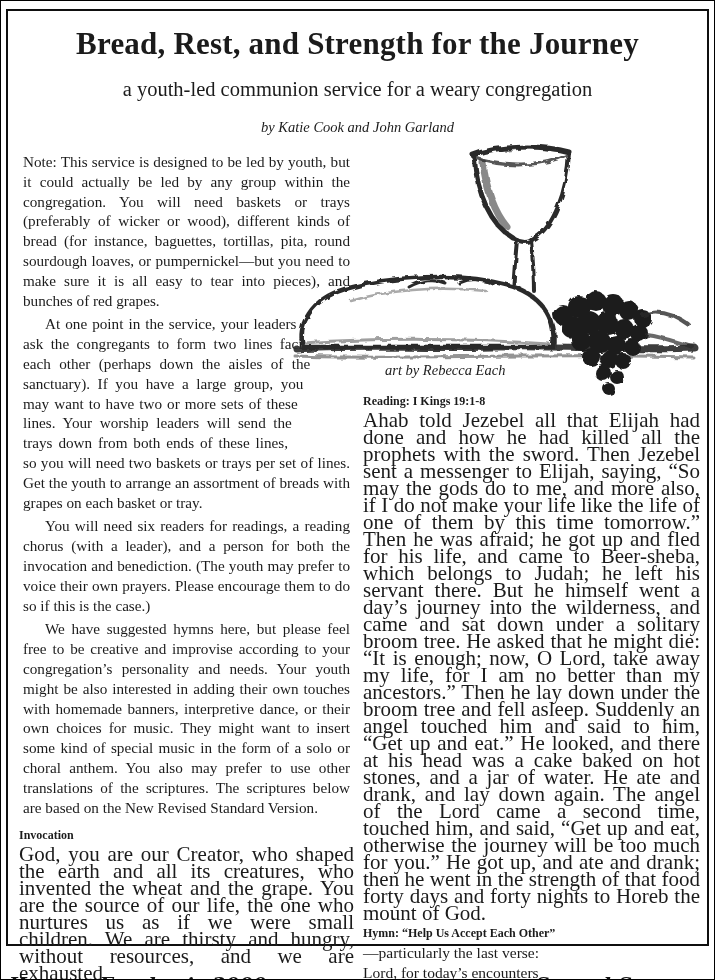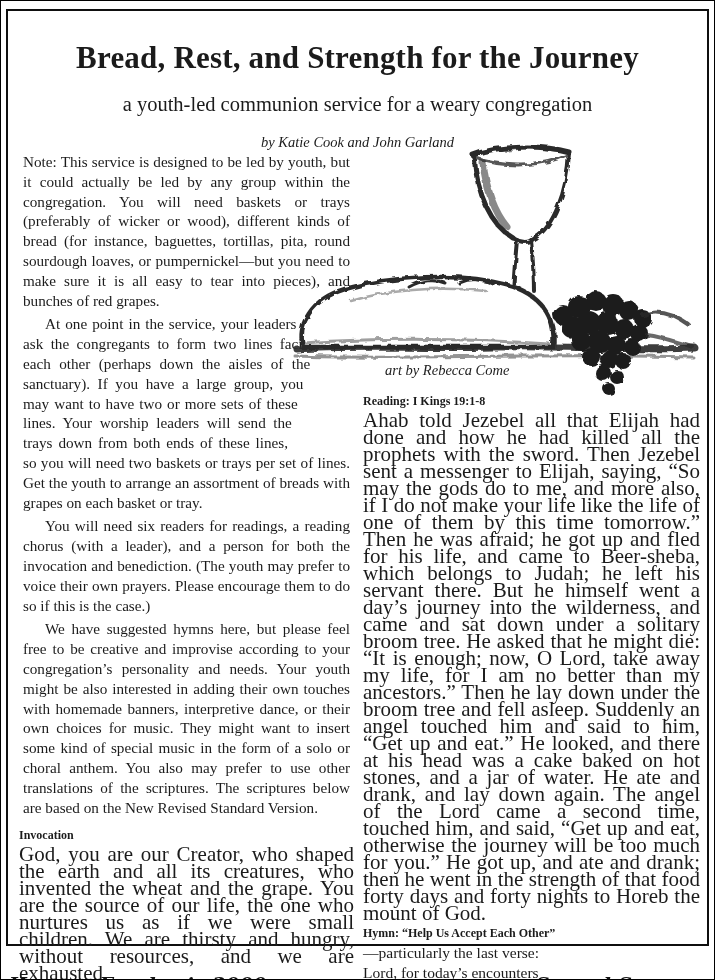--- a/index.html
+++ b/index.html
@@ -7,21 +7,21 @@
     width:715px;height:980px;position:relative;background:#ffffff;
     font-family:"Liberation Serif","DejaVu Serif",serif;color:#1b1b1b;
     box-sizing:border-box;border:1px solid #000;overflow:hidden;
   }
   .frame{
     position:absolute;left:5px;top:8px;right:5px;bottom:33px;
     border:2px solid #0f0f0f;pointer-events:none;
   }
   
   .hdr{position:absolute;left:10px;right:10px;top:22px;text-align:center;}
-  .title{font-size:31px;font-weight:bold;letter-spacing:.2px;line-height:1.1;margin:18px;}
+  .title{font-size:31px;font-weight:bold;letter-spacing:.2px;line-height:1.1;margin:4px;}
   .subtitle{font-size:20.5px;margin-top:17px;}
   .byline{font-size:14.5px;font-style:italic;margin-top:18px;}
   
   .col-left{position:absolute;left:18px;top:147px;width:335px;}
   .col-right{position:absolute;left:362px;top:391px;width:337px;}
   .body-text{font-size:21px;line-height:17px;text-align:justify;}
   .note-p{font-size:15.2px;line-height:19.8px;text-align:justify;margin:4px;}
   .indent{text-indent:22px;}
   .art-notch{
     float:right;width:62px;height:132px;
@@ -117,21 +117,21 @@
         <circle cx="318" cy="220" r="9"></circle>
           <circle cx="332" cy="222" r="8"></circle>
         <circle cx="312" cy="234" r="8"></circle>
           <circle cx="326" cy="238" r="7"></circle>
         <circle cx="318" cy="250" r="6"></circle>
       </g>
       <path d="M352,176 C368,170 384,176 398,186" stroke-width="4" opacity="0.8"></path>
       <path d="M356,196 C372,198 388,204 402,208" stroke-width="4" opacity="0.7"></path>
     </g>
   </svg>
-  <div class="art-caption">art by Rebecca Come</div>
+  <div class="art-caption">art by Rebecca Each</div>
 </div>
 
 <div class="col-right">
   <div class="sec-head">Reading: I Kings 19:1-8</div>
   <p class="body-text para">Ahab told Jezebel all that Elijah had done and how he had killed all the prophets with the sword. Then Jezebel sent a messenger to Elijah, saying, “So may the gods do to me, and more also, if I do not make your life like the life of one of them by this time tomorrow.” Then he was afraid; he got up and fled for his life, and came to Beer-sheba, which belongs to Judah; he left his servant there. But he himself went a day’s journey into the wilderness, and came and sat down under a solitary broom tree. He asked that he might die: “It is enough; now, O Lord, take away my life, for I am no better than my ancestors.” Then he lay down under the broom tree and fell asleep. Suddenly an angel touched him and said to him, “Get up and eat.” He looked, and there at his head was a cake baked on hot stones, and a jar of water. He ate and drank, and lay down again. The angel of the Lord came a second time, touched him, and said, “Get up and eat, otherwise the journey will be too much for you.” He got up, and ate and drank; then he went in the strength of that food forty days and forty nights to Horeb the mount of God.</p>
 
   <div class="sec-head hymn-head">Hymn: “Help Us Accept Each Other”</div>
   <div class="verse-line">—particularly the last verse:</div>
   <div class="verse-line">Lord, for today’s encounters</div>
   <div class="verse-line">with all who are in need,</div>

